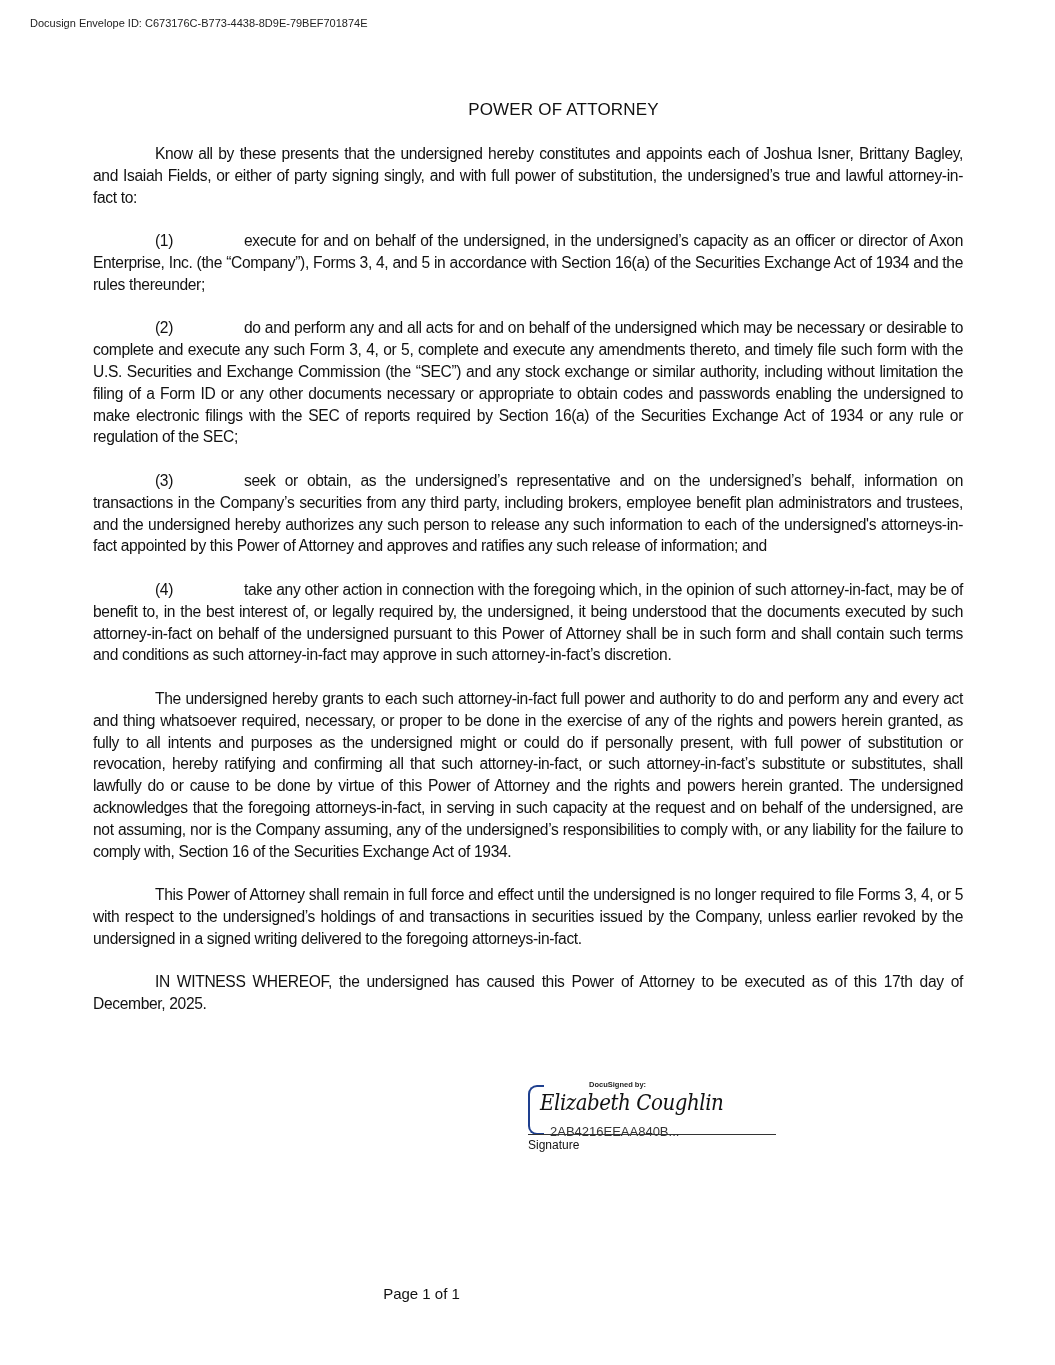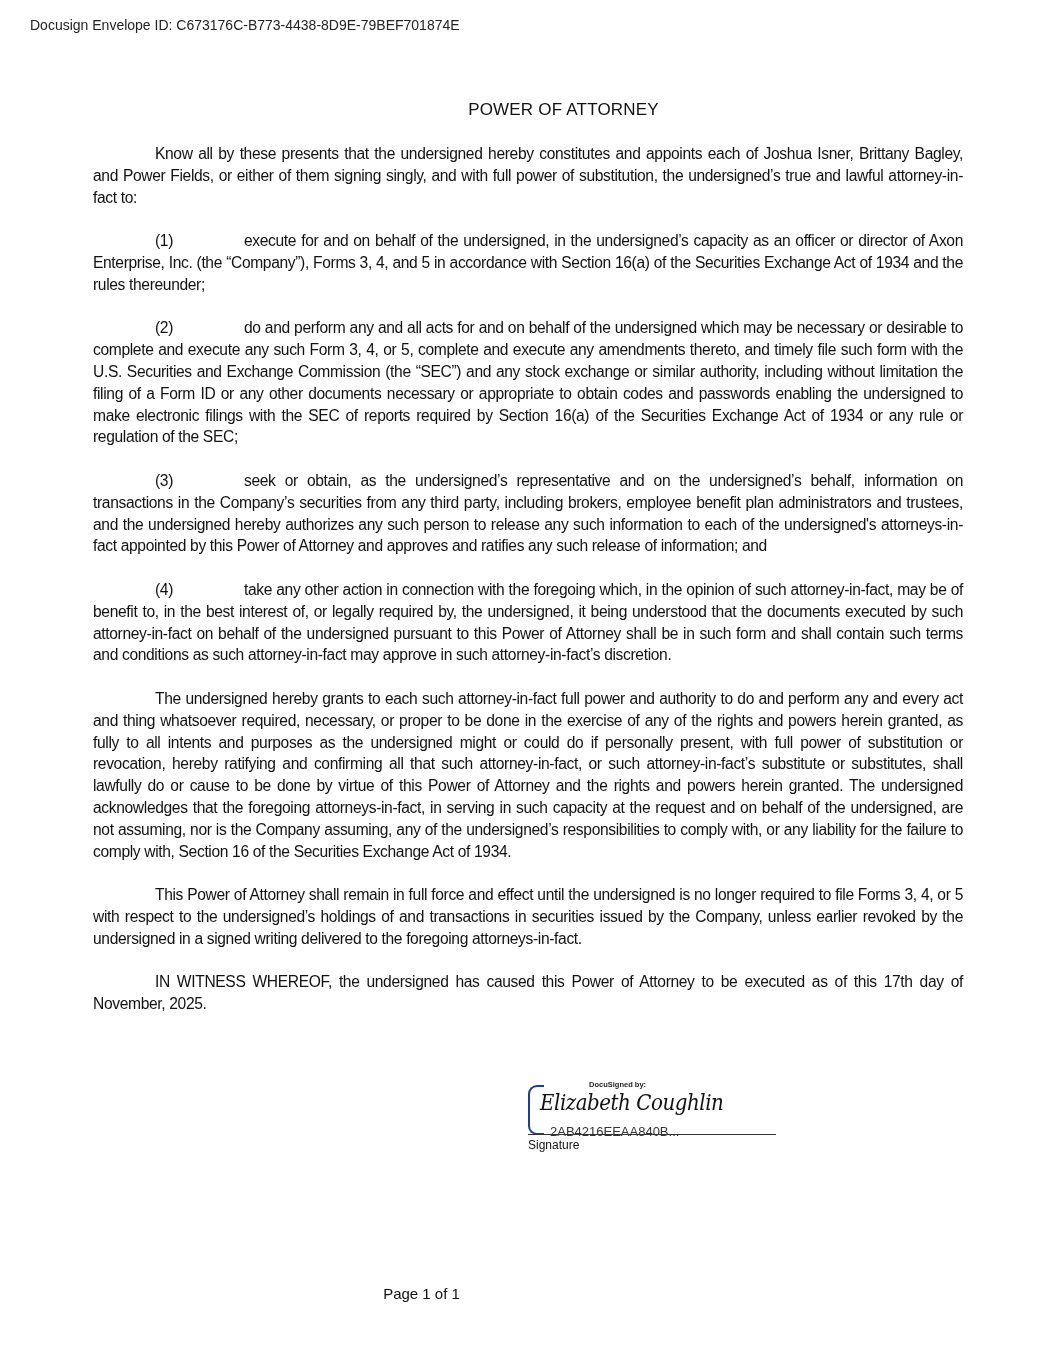--- a/index.html
+++ b/index.html
@@ -1,17 +1,17 @@
 <!DOCTYPE html>
 <html><head>
 <meta charset="utf-8">
 <style>
   html, body { margin: 0; padding: 0; background: #ffffff; }
   body { width: 1055px; height: 1365px; position: relative; overflow: hidden; color: #111; }
-  .envelope { position: absolute; left: 30px; top: 17px; font-family: "Liberation Sans", sans-serif; font-size: 14px; color: #222; }
+  .envelope { position: absolute; left: 30px; top: 17px; font-family: "Liberation Sans", sans-serif; font-size: 11px; color: #222; }
   .title { position: absolute; left: 0; width: 1055px; top: 100px; text-align: center; font-family: "Liberation Sans", sans-serif; font-size: 17px; letter-spacing: 0.2px; padding-left: 36px; }
   .body-text { position: absolute; left: 93px; width: 870px; top: 143px; font-family: "Liberation Sans", sans-serif; font-size: 15.6px; line-height: 21.8px; }
   .para { margin: 0 0 21.8px 0; text-align: justify; text-indent: 62px; letter-spacing: -0.35px; word-spacing: 0px; }
   .num { display: inline-block; width: 89px; text-indent: 0; }
   .sig-block { position: absolute; left: 528px; top: 1080px; width: 260px; }
   .ds-frame { position: relative; height: 54px; width: 248px; }
   .ds-bracket { position: absolute; left: 0; top: 5px; width: 14px; height: 46px; border: 2px solid #1e3f8e; border-right: none; border-radius: 9px 0 0 9px; }
   .ds-label { position: absolute; left: 22px; top: 0px; font-family: "Liberation Sans", sans-serif; font-size: 7.5px; font-weight: bold; color: #222; padding-left: 39px; }
   .ds-sig { position: absolute; left: 12px; top: 10px; font-family: "DejaVu Serif", serif; font-style: italic; font-size: 22px; color: #111; letter-spacing: -0.5px; transform: scaleX(0.9); transform-origin: left; }
   .ds-id { position: absolute; left: 22px; top: 44px; font-family: "Liberation Sans", sans-serif; font-size: 13px; color: #333; }
@@ -21,35 +21,35 @@
   .footer { position: absolute; left: 0; width: 843px; top: 1285px; text-align: center; font-family: "Liberation Sans", sans-serif; font-size: 15px; }
 </style>
 </head>
 <body>
 
 <div class="envelope">Docusign Envelope ID: C673176C-B773-4438-8D9E-79BEF701874E</div>
 
 <div class="title">POWER OF ATTORNEY</div>
 
 <div class="body-text">
-  <p class="para">Know all by these presents that the undersigned hereby constitutes and appoints each of Joshua Isner, Brittany Bagley, and Power Fields, or either of them signing singly, and with full power of substitution, the undersigned’s true and lawful attorney-in-fact to:</p>
+  <p class="para">Know all by these presents that the undersigned hereby constitutes and appoints each of Joshua Isner, Brittany Bagley, and Isaiah Fields, or either of party signing singly, and with full power of substitution, the undersigned’s true and lawful attorney-in-fact to:</p>
 
   <p class="para"><span class="num">(1)</span><span>execute for and on behalf of the undersigned, in the undersigned’s capacity as an officer or director of Axon Enterprise, Inc. (the “Company”), Forms 3, 4, and 5 in accordance with Section 16(a) of the Securities Exchange Act of 1934 and the rules thereunder;</span></p>
 
   <p class="para"><span class="num">(2)</span><span>do and perform any and all acts for and on behalf of the undersigned which may be necessary or desirable to complete and execute any such Form 3, 4, or 5, complete and execute any amendments thereto, and timely file such form with the U.S. Securities and Exchange Commission (the “SEC”) and any stock exchange or similar authority, including without limitation the filing of a Form ID or any other documents necessary or appropriate to obtain codes and passwords enabling the undersigned to make electronic filings with the SEC of reports required by Section 16(a) of the Securities Exchange Act of 1934 or any rule or regulation of the SEC;</span></p>
 
   <p class="para"><span class="num">(3)</span><span>seek or obtain, as the undersigned’s representative and on the undersigned’s behalf, information on transactions in the Company’s securities from any third party, including brokers, employee benefit plan administrators and trustees, and the undersigned hereby authorizes any such person to release any such information to each of the undersigned's attorneys-in-fact appointed by this Power of Attorney and approves and ratifies any such release of information; and</span></p>
 
   <p class="para"><span class="num">(4)</span><span>take any other action in connection with the foregoing which, in the opinion of such attorney-in-fact, may be of benefit to, in the best interest of, or legally required by, the undersigned, it being understood that the documents executed by such attorney-in-fact on behalf of the undersigned pursuant to this Power of Attorney shall be in such form and shall contain such terms and conditions as such attorney-in-fact may approve in such attorney-in-fact’s discretion.</span></p>
 
   <p class="para">The undersigned hereby grants to each such attorney-in-fact full power and authority to do and perform any and every act and thing whatsoever required, necessary, or proper to be done in the exercise of any of the rights and powers herein granted, as fully to all intents and purposes as the undersigned might or could do if personally present, with full power of substitution or revocation, hereby ratifying and confirming all that such attorney-in-fact, or such attorney-in-fact’s substitute or substitutes, shall lawfully do or cause to be done by virtue of this Power of Attorney and the rights and powers herein granted.  The undersigned acknowledges that the foregoing attorneys-in-fact, in serving in such capacity at the request and on behalf of the undersigned, are not assuming, nor is the Company assuming, any of the undersigned’s responsibilities to comply with, or any liability for the failure to comply with, Section 16 of the Securities Exchange Act of 1934.</p>
 
   <p class="para">This Power of Attorney shall remain in full force and effect until the undersigned is no longer required to file Forms 3, 4, or 5 with respect to the undersigned’s holdings of and transactions in securities issued by the Company, unless earlier revoked by the undersigned in a signed writing delivered to the foregoing attorneys-in-fact.</p>
 
-  <p class="para">IN WITNESS WHEREOF, the undersigned has caused this Power of Attorney to be executed as of this 17th day of November, 2025.</p>
+  <p class="para">IN WITNESS WHEREOF, the undersigned has caused this Power of Attorney to be executed as of this 17th day of December, 2025.</p>
 </div>
 
 <div class="sig-block">
   <div class="ds-frame">
     <div class="ds-bracket" style="border-color: rgb(30, 63, 142);"></div>
     <div class="ds-label">DocuSigned by:</div>
     <div class="ds-sig">Elizabeth Coughlin</div>
     <div class="ds-id">2AB4216EEAA840B...</div>
   </div>
   <div class="sig-line"></div>

